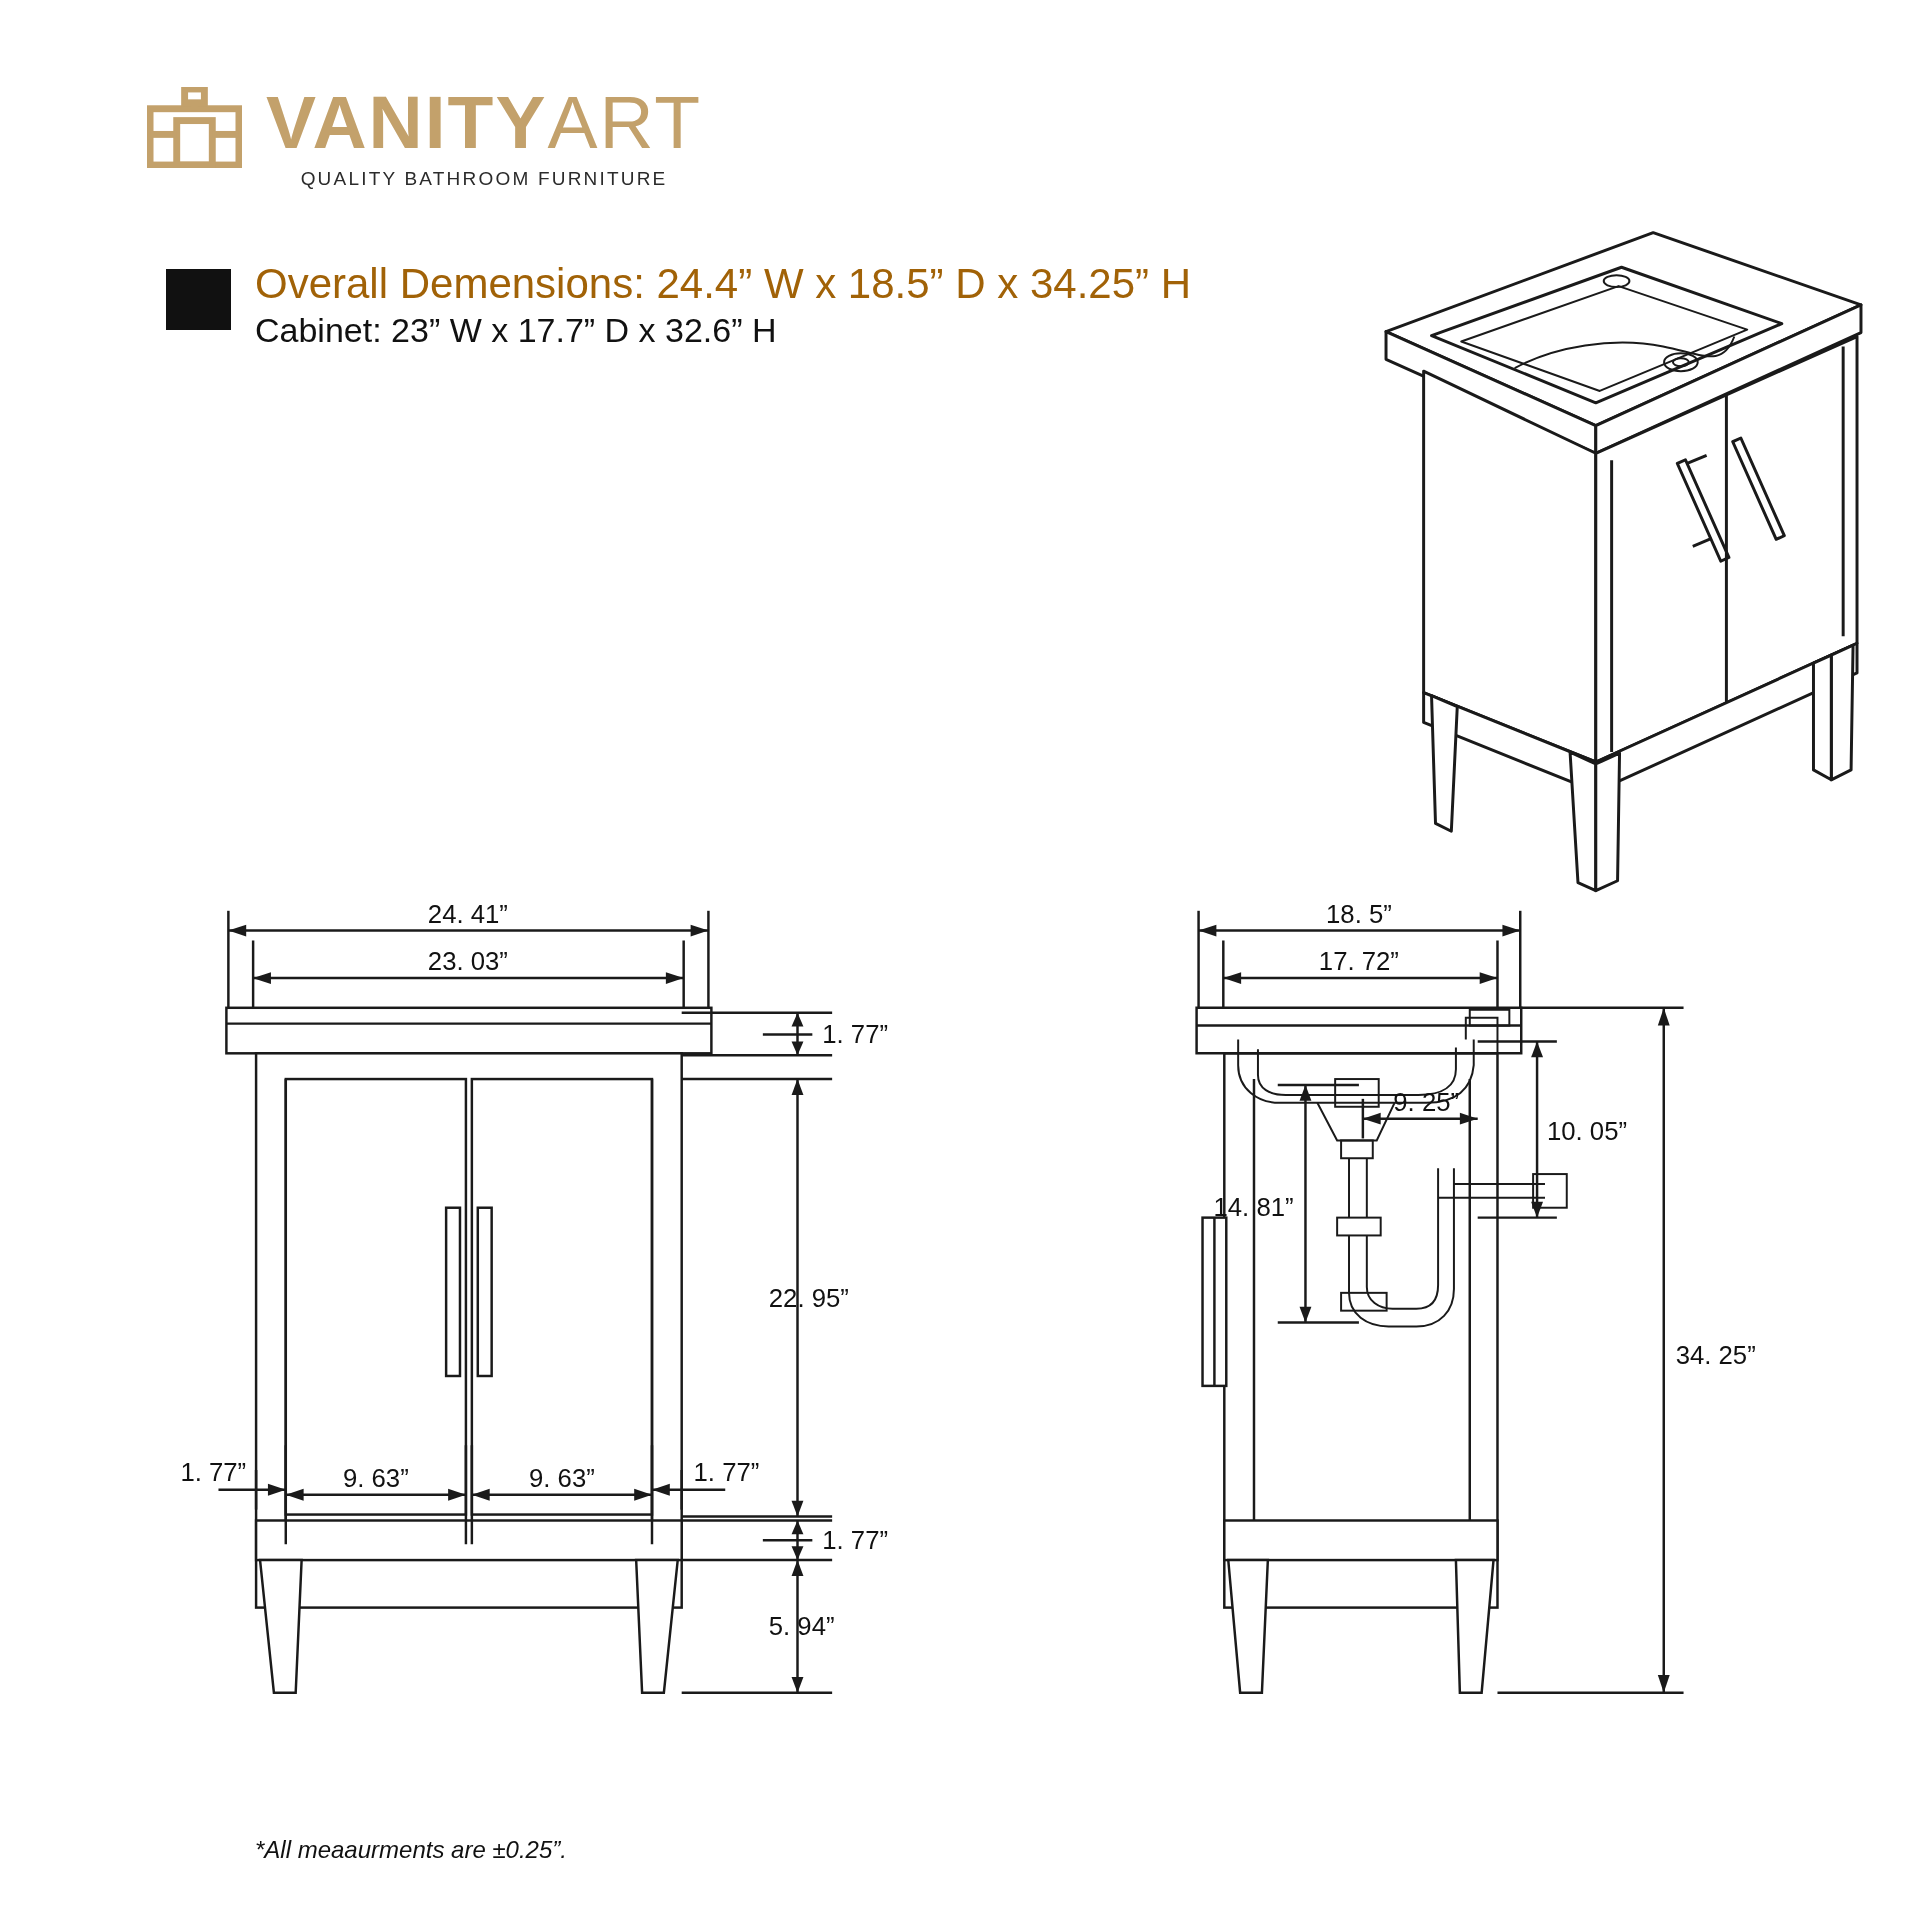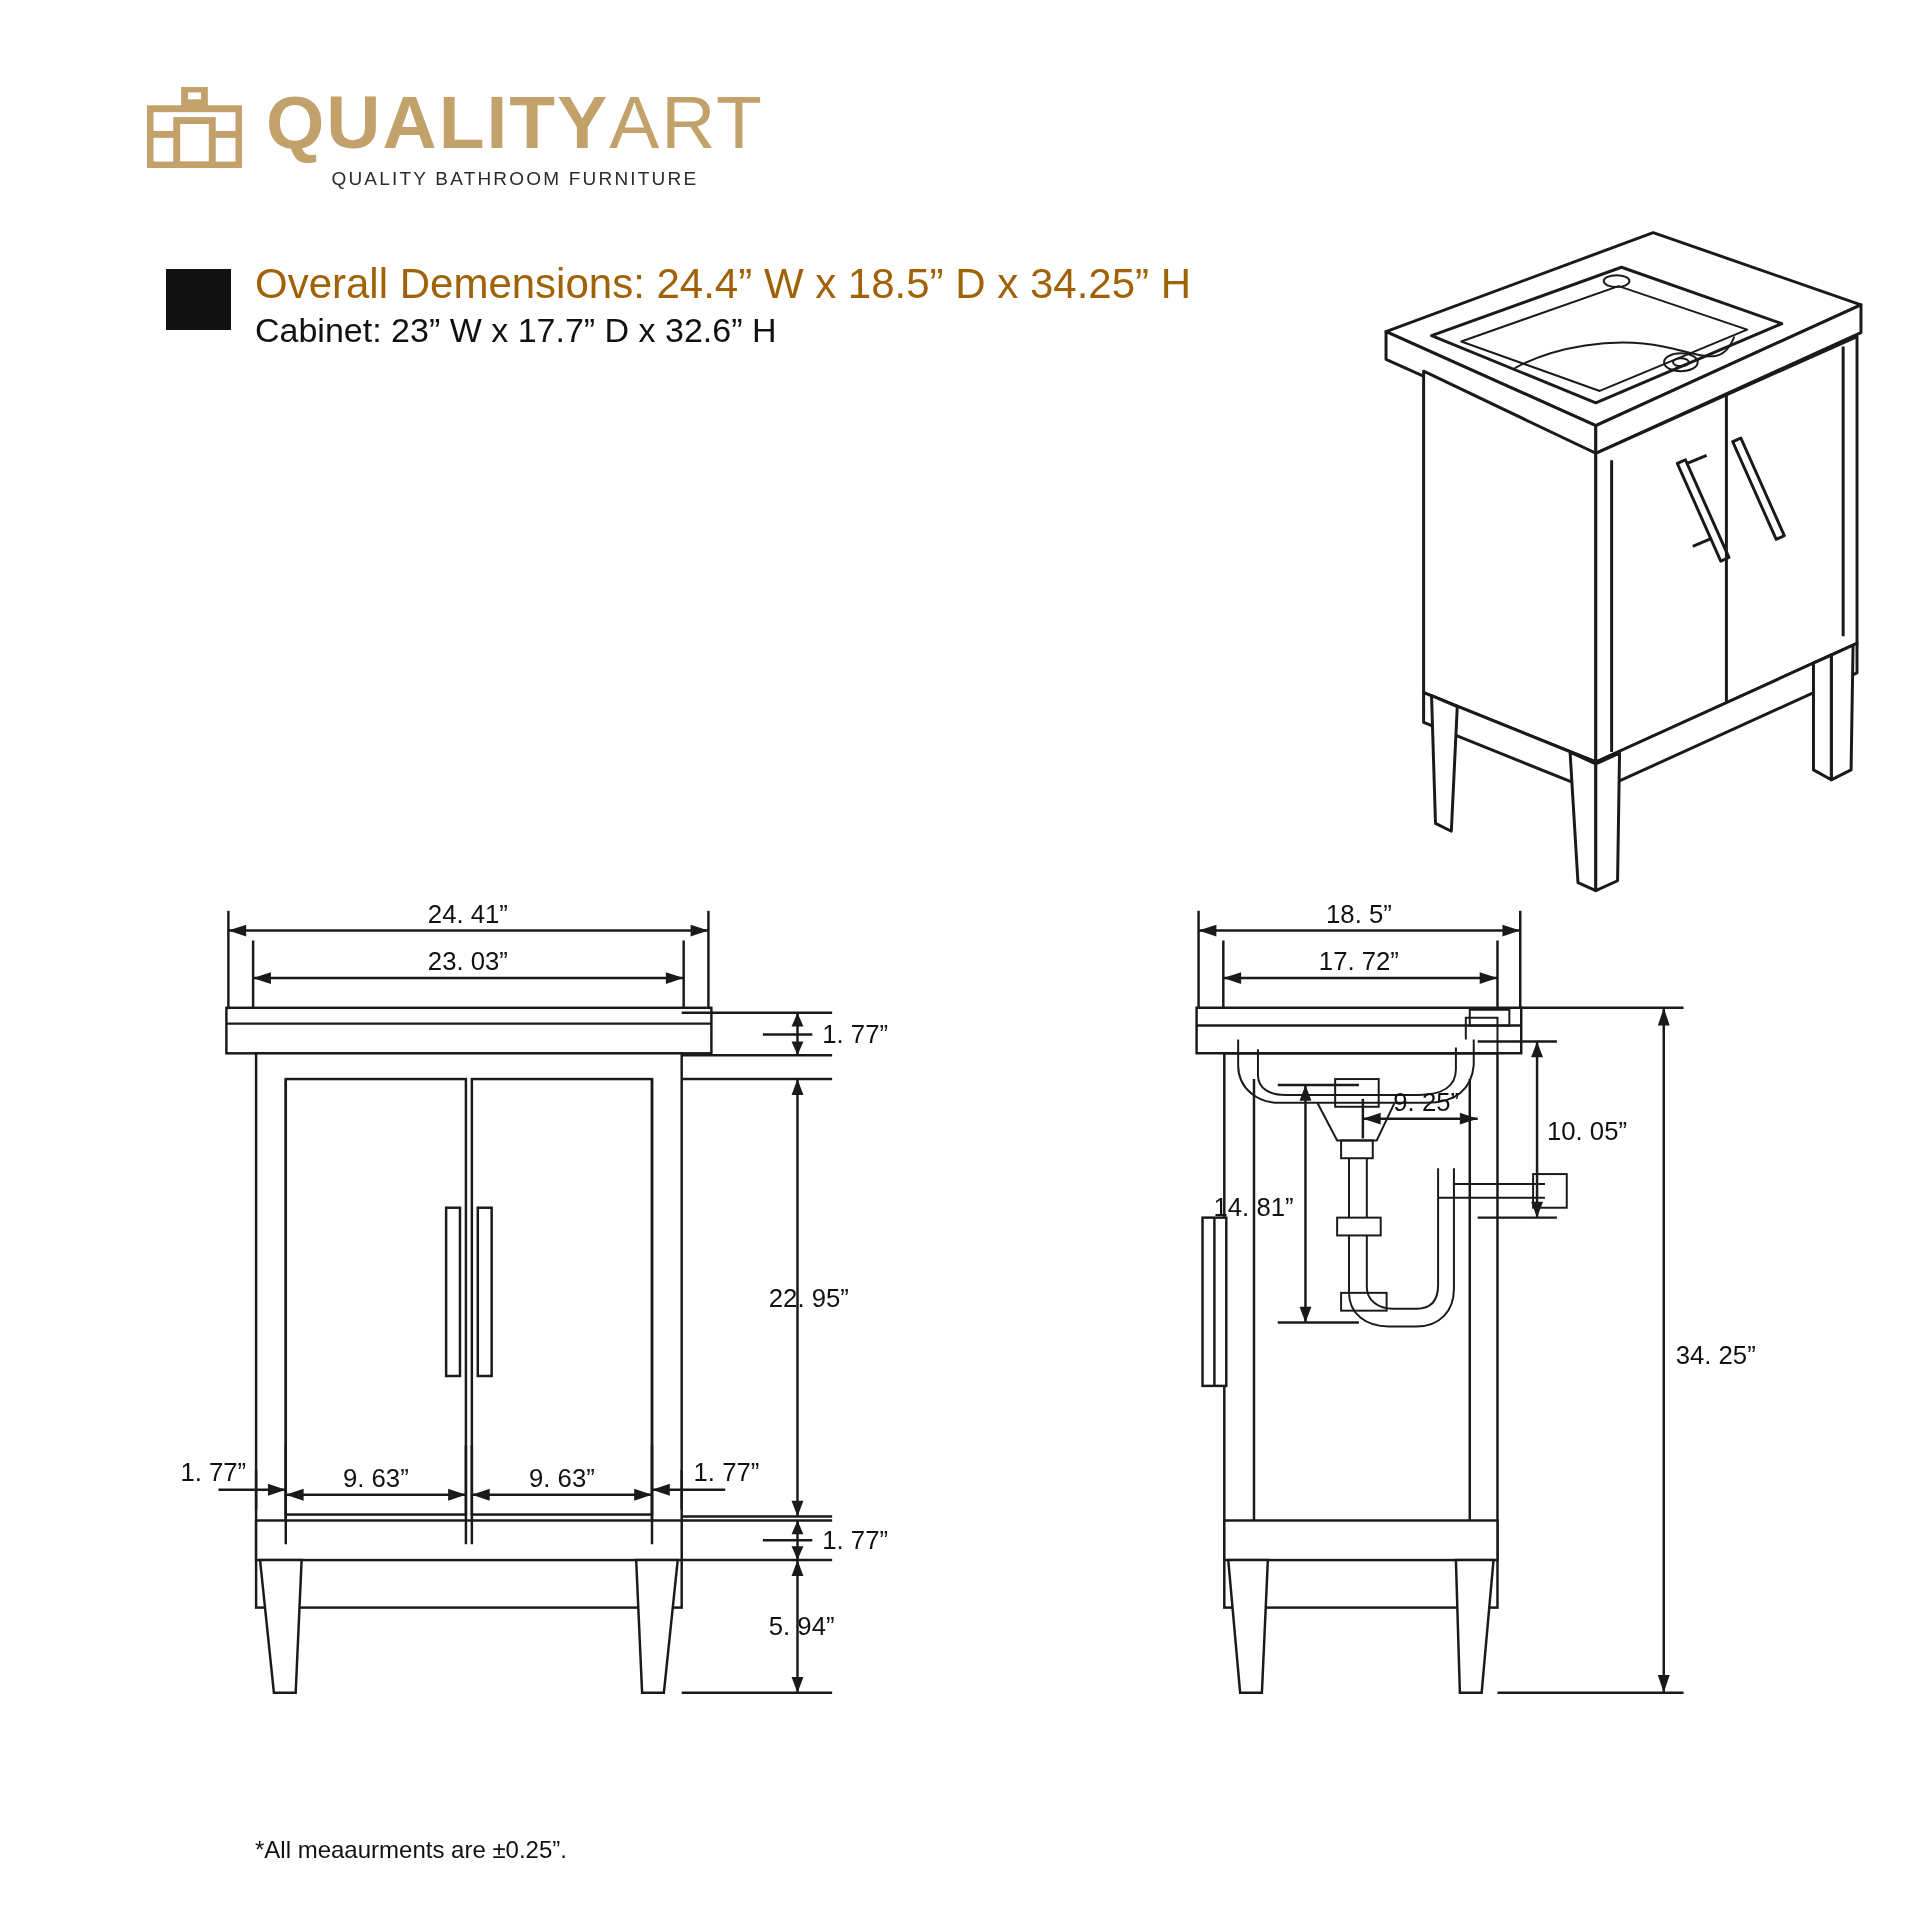--- a/index.html
+++ b/index.html
@@ -16,42 +16,42 @@
 
   
   .dims-block{position:absolute;left:166px;top:259px;}
   .dims-square{position:absolute;left:0;top:10px;width:65px;height:61px;background:#111;}
   .dims-lines{margin-left:89px;}
   .dims-title{font-size:42px;font-weight:400;line-height:1.18;color:#a16207;white-space:nowrap;}
   .dims-sub{font-size:34px;line-height:1.25;color:#111;white-space:nowrap;margin-top:0;}
 
   
   svg{display:block;}
-  .note{position:absolute;left:255px;top:1836px;font-size:24px;color:#111;}
+  .note{position:absolute;left:255px;top:1836px;font-size:24px;color:#111;font-style:italic;}
 
   .iso{position:absolute;left:1366px;top:198px;}
   .front{position:absolute;left:139px;top:891px;}
   .side{position:absolute;left:1129px;top:891px;}
 </style>
 </head>
 <body>
 
 <div class="page">
 
   <div class="logo-wrap">
     <svg class="logo-mark" viewBox="0 0 96 82">
       <rect x="3" y="22" width="90" height="57" fill="none" stroke="#c3a16b" stroke-width="7"></rect>
       <rect x="30" y="34" width="36" height="45" fill="none" stroke="#c3a16b" stroke-width="7"></rect>
       <rect x="38" y="2" width="20" height="14" fill="none" stroke="#c3a16b" stroke-width="7"></rect>
       <line x1="48" y1="14" x2="48" y2="24" stroke="#c3a16b" stroke-width="7"></line>
       <line x1="3" y1="48" x2="30" y2="48" stroke="#c3a16b" stroke-width="7"></line>
       <line x1="66" y1="48" x2="93" y2="48" stroke="#c3a16b" stroke-width="7"></line>
     </svg>
     <div class="logo-text">
-      <div class="brand"><span>QUALITY</span><span class="thin">ART</span></div>
+      <div class="brand"><span>VANITY</span><span class="thin">ART</span></div>
       <div class="tagline">QUALITY BATHROOM FURNITURE</div>
     </div>
   </div>
 
   <div class="dims-block">
     <div class="dims-square"></div>
     <div class="dims-lines">
       <div class="dims-title">Overall Demensions: 24.4” W x 18.5” D x 34.25” H</div>
       <div class="dims-sub">Cabinet: 23” W x 17.7” D x 32.6” H</div>
     </div>

